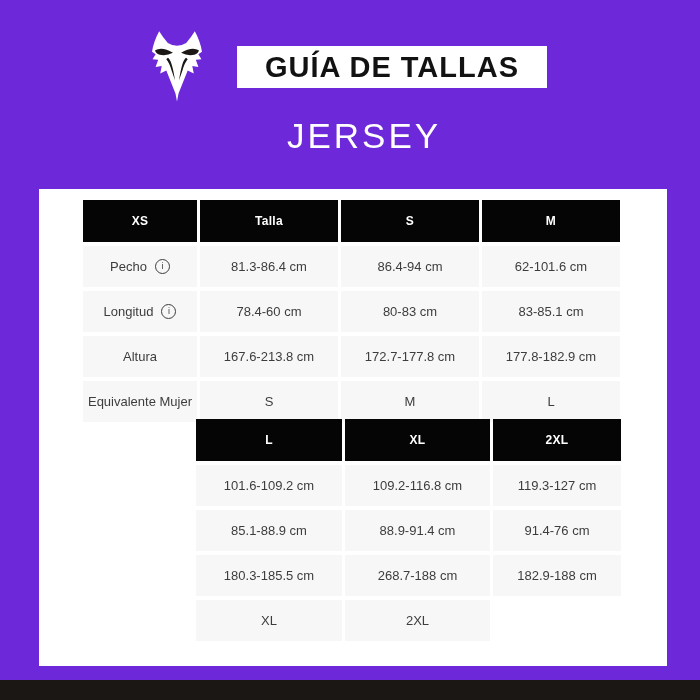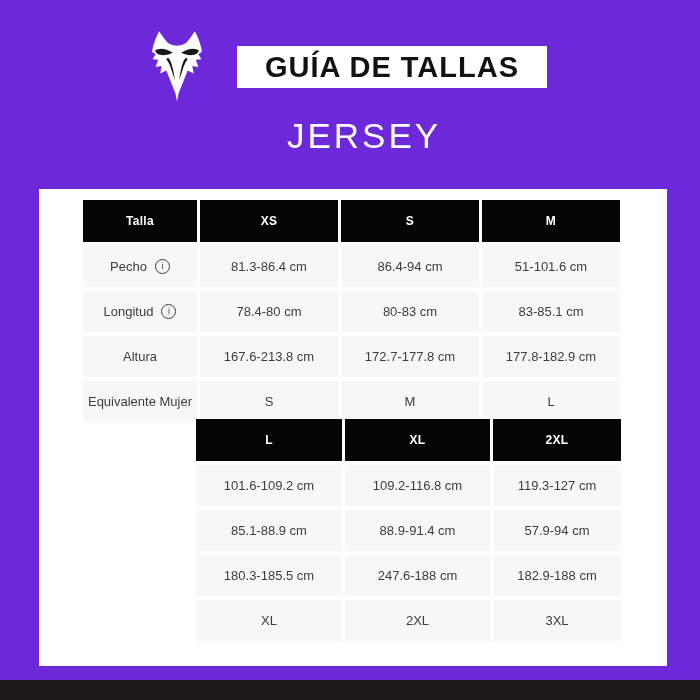--- a/index.html
+++ b/index.html
@@ -48,38 +48,38 @@
 
   <div class="title-box">
     <span>GUÍA DE TALLAS</span>
   </div>
 
   <div class="subtitle">JERSEY</div>
 
   <div class="panel">
 
     <div class="grid grid1">
+      <div class="cell h">XS</div>
       <div class="cell h">Talla</div>
-      <div class="cell h">XS</div>
       <div class="cell h">S</div>
       <div class="cell h">M</div>
 
       <div class="cell d lbl">
         <span>Pecho</span>
         <span class="info">i</span>
       </div>
       <div class="cell d">81.3-86.4 cm</div>
       <div class="cell d">86.4-94 cm</div>
-      <div class="cell d">51-101.6 cm</div>
+      <div class="cell d">62-101.6 cm</div>
 
       <div class="cell d lbl">
         <span>Longitud</span>
         <span class="info">i</span>
       </div>
-      <div class="cell d">78.4-80 cm</div>
+      <div class="cell d">78.4-60 cm</div>
       <div class="cell d">80-83 cm</div>
       <div class="cell d">83-85.1 cm</div>
 
       <div class="cell d lbl">
         <span>Altura</span>
       </div>
       <div class="cell d">167.6-213.8 cm</div>
       <div class="cell d">172.7-177.8 cm</div>
       <div class="cell d">177.8-182.9 cm</div>
 
@@ -95,25 +95,24 @@
       <div class="cell h">L</div>
       <div class="cell h">XL</div>
       <div class="cell h">2XL</div>
 
       <div class="cell d">101.6-109.2 cm</div>
       <div class="cell d">109.2-116.8 cm</div>
       <div class="cell d">119.3-127 cm</div>
 
       <div class="cell d">85.1-88.9 cm</div>
       <div class="cell d">88.9-91.4 cm</div>
-      <div class="cell d">57.9-94 cm</div>
+      <div class="cell d">91.4-76 cm</div>
 
       <div class="cell d">180.3-185.5 cm</div>
-      <div class="cell d">247.6-188 cm</div>
+      <div class="cell d">268.7-188 cm</div>
       <div class="cell d">182.9-188 cm</div>
 
       <div class="cell d">XL</div>
       <div class="cell d">2XL</div>
-      <div class="cell d">3XL</div>
     </div>
 
   </div>
 </div>
 
 </body></html>

